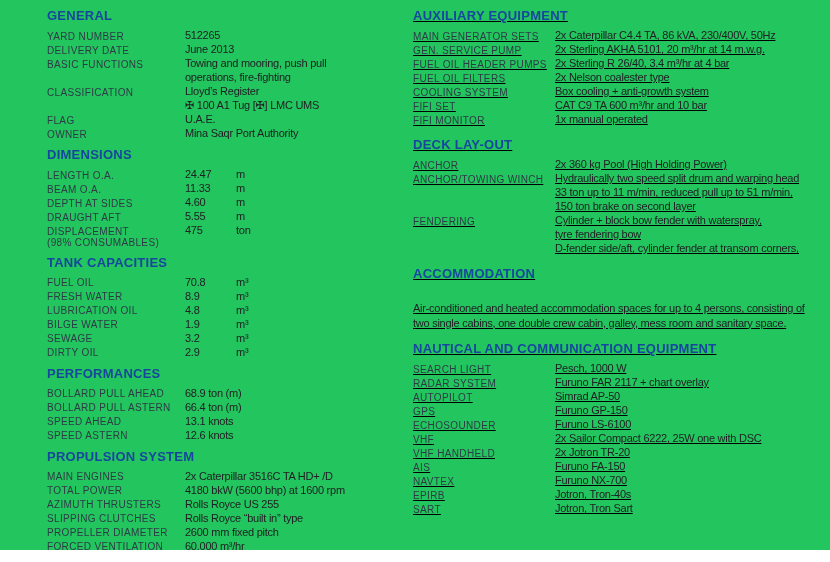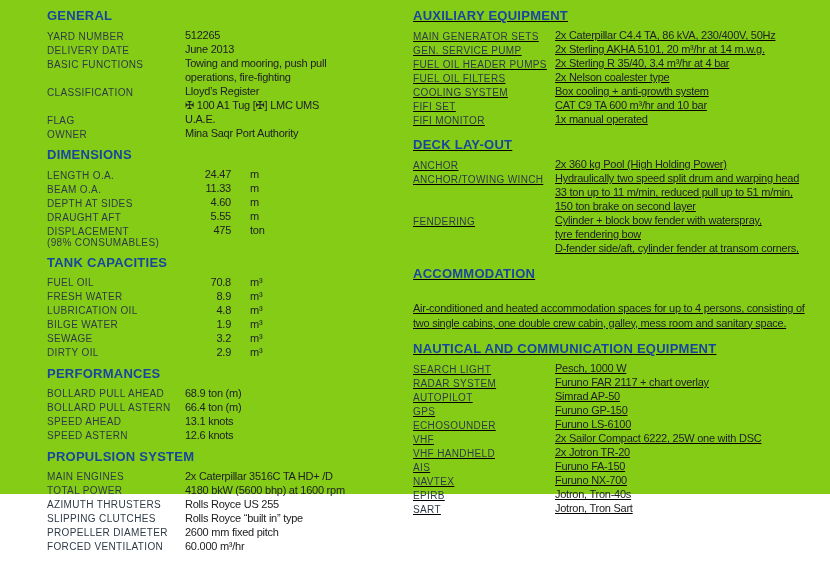--- a/index.html
+++ b/index.html
@@ -1,21 +1,21 @@
 <!DOCTYPE html>
 <html><head>
 <meta charset="utf-8">
 <style>
   html,body{margin:0;padding:0;}
   body{
     width:830px;height:562px;background:#ffffff;overflow:hidden;
     font-family:"Liberation Sans","DejaVu Sans",sans-serif;
     --accent:#17469e; --label:#2e3a46; --value:#202124;
   }
-  .page{position:relative;width:830px;height:494px;background:#84cc16;}
+  .page{position:relative;width:830px;height:550px;background:#22c55e;}
   .col{position:absolute;top:8px;}
   .col-left{left:47px;width:352px;}
   .col-right{left:413px;width:414px;}
   .section{margin:0 0 7px 0;}
   .col-right .section{margin-bottom:11px;text-decoration:underline;}
   .section-title{
     margin:0 0 5px 0;font-size:13px;line-height:15px;font-weight:bold;
     color:var(--accent);letter-spacing:.25px;
   }
   .row{display:flex;align-items:flex-start;}
@@ -23,21 +23,21 @@
   .col-right .row-label{flex-basis:142px;}
   .label-line{
     font-size:10px;line-height:11px;color:var(--label);
     letter-spacing:.35px;white-space:nowrap;
   }
   .row-value{flex:1;min-width:0;}
   .value-line{
     font-size:11px;line-height:14px;color:var(--value);
     letter-spacing:-.25px;white-space:nowrap;
   }
-  .num{display:inline-block;min-width:46px;text-align:right;margin-right:19px;}
+  .num{display:inline-block;min-width:46px;margin-right:5px;}
   .paragraph{
     margin:20px 0 0 0;font-size:11px;line-height:14.5px;color:var(--value);
     letter-spacing:-.25px;max-width:400px;
   }
 </style>
 </head>
 <body style="--accent: #17469e; --label: #2e3a46; --value: #202124; background: rgb(255, 255, 255);">
 
 <main class="page">
   <div class="col col-left">
@@ -293,21 +293,21 @@
           </div>
           <div class="row-value">
             <div class="value-line">2x Sterling AKHA 5101, 20 m³/hr at 14 m.w.g.</div>
           </div>
         </div>
         <div class="row">
           <div class="row-label">
             <div class="label-line">FUEL OIL HEADER PUMPS</div>
           </div>
           <div class="row-value">
-            <div class="value-line">2x Sterling R 35/40, 3.4 m³/hr at 4 bar</div>
+            <div class="value-line">2x Sterling R 26/40, 3.4 m³/hr at 4 bar</div>
           </div>
         </div>
         <div class="row">
           <div class="row-label">
             <div class="label-line">FUEL OIL FILTERS</div>
           </div>
           <div class="row-value">
             <div class="value-line">2x Nelson coalester type</div>
           </div>
         </div>

